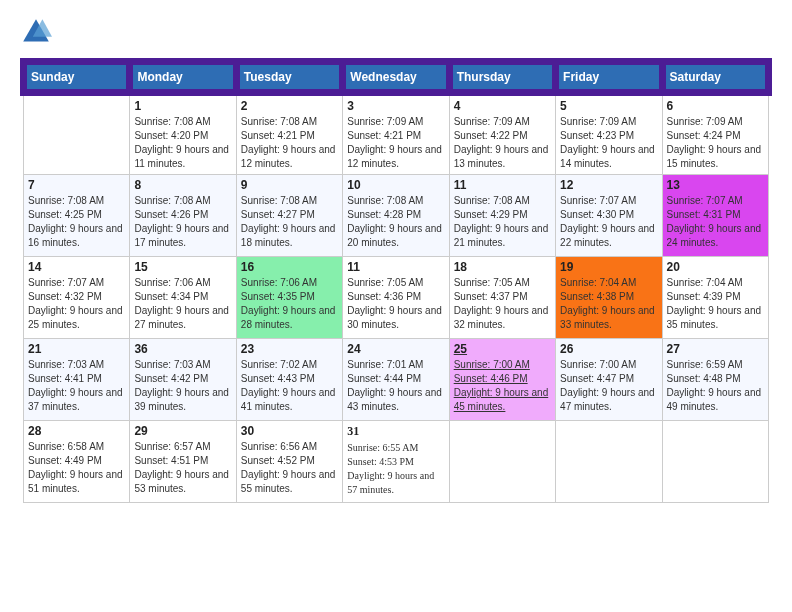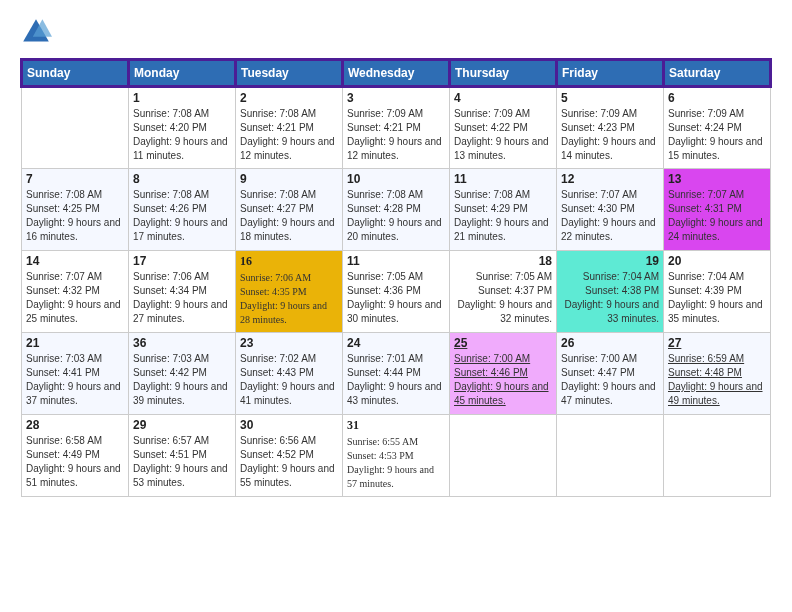--- a/index.html
+++ b/index.html
@@ -62,21 +62,21 @@
       border-collapse: collapse;
       border: 1px solid #ccc;
     }
     .calendar th {
       background-color: #2e6db4;
       color: #fff;
       font-size: 12px;
       font-weight: bold;
       padding: 5px 4px;
       text-align: left;
-      border: 3px solid #4c1d95;
+      border: 7px solid #4c1d95;
     }
     .calendar td {
       border: 1px solid #ccc;
       vertical-align: top;
       padding: 3px 4px;
       font-size: 9.5px;
       color: #333;
       width: calc(100% / 7);
       height: 82px;
     }
@@ -195,36 +195,36 @@
             <span class="day-number">13</span>
             <div class="day-info">Sunrise: 7:07 AM<br>Sunset: 4:31 PM<br>Daylight: 9 hours and 24 minutes.</div>
           </td>
         </tr>
         <tr>
           <td style="background-color: rgb(255, 255, 255);">
             <span class="day-number">14</span>
             <div class="day-info">Sunrise: 7:07 AM<br>Sunset: 4:32 PM<br>Daylight: 9 hours and 25 minutes.</div>
           </td>
           <td style="background-color: rgb(255, 255, 255);">
-            <span class="day-number">17</span>
+            <span class="day-number">15</span>
             <div class="day-info">Sunrise: 7:06 AM<br>Sunset: 4:34 PM<br>Daylight: 9 hours and 27 minutes.</div>
           </td>
-          <td style="background-color: #eab308; font-family: Liberation Serif, serif;">
+          <td style="background-color: #86efac;">
             <span class="day-number">16</span>
             <div class="day-info">Sunrise: 7:06 AM<br>Sunset: 4:35 PM<br>Daylight: 9 hours and 28 minutes.</div>
           </td>
           <td style="background-color: rgb(255, 255, 255);">
             <span class="day-number">11</span>
             <div class="day-info">Sunrise: 7:05 AM<br>Sunset: 4:36 PM<br>Daylight: 9 hours and 30 minutes.</div>
           </td>
-          <td style="background-color: rgb(255, 255, 255); text-align: right;">
+          <td style="background-color: rgb(255, 255, 255);">
             <span class="day-number">18</span>
             <div class="day-info">Sunrise: 7:05 AM<br>Sunset: 4:37 PM<br>Daylight: 9 hours and 32 minutes.</div>
           </td>
-          <td style="background-color: #5eead4; text-align: right;">
+          <td style="background-color: #f97316;">
             <span class="day-number">19</span>
             <div class="day-info">Sunrise: 7:04 AM<br>Sunset: 4:38 PM<br>Daylight: 9 hours and 33 minutes.</div>
           </td>
           <td style="background-color: rgb(255, 255, 255); margin-top: 47px;">
             <span class="day-number">20</span>
             <div class="day-info">Sunrise: 7:04 AM<br>Sunset: 4:39 PM<br>Daylight: 9 hours and 35 minutes.</div>
           </td>
         </tr>
         <tr>
           <td style="background-color: rgb(245, 248, 255);">
@@ -244,21 +244,21 @@
             <div class="day-info">Sunrise: 7:01 AM<br>Sunset: 4:44 PM<br>Daylight: 9 hours and 43 minutes.</div>
           </td>
           <td style="background-color: #f0abfc; text-decoration: underline;">
             <span class="day-number">25</span>
             <div class="day-info">Sunrise: 7:00 AM<br>Sunset: 4:46 PM<br>Daylight: 9 hours and 45 minutes.</div>
           </td>
           <td style="background-color: rgb(245, 248, 255);">
             <span class="day-number">26</span>
             <div class="day-info">Sunrise: 7:00 AM<br>Sunset: 4:47 PM<br>Daylight: 9 hours and 47 minutes.</div>
           </td>
-          <td style="background-color: rgb(245, 248, 255); text-decoration: underline;">
+          <td style="background-color: rgb(245, 248, 255);">
             <span class="day-number">27</span>
             <div class="day-info">Sunrise: 6:59 AM<br>Sunset: 4:48 PM<br>Daylight: 9 hours and 49 minutes.</div>
           </td>
         </tr>
         <tr>
           <td style="background-color: rgb(255, 255, 255);">
             <span class="day-number">28</span>
             <div class="day-info">Sunrise: 6:58 AM<br>Sunset: 4:49 PM<br>Daylight: 9 hours and 51 minutes.</div>
           </td>
           <td style="background-color: rgb(255, 255, 255);">

